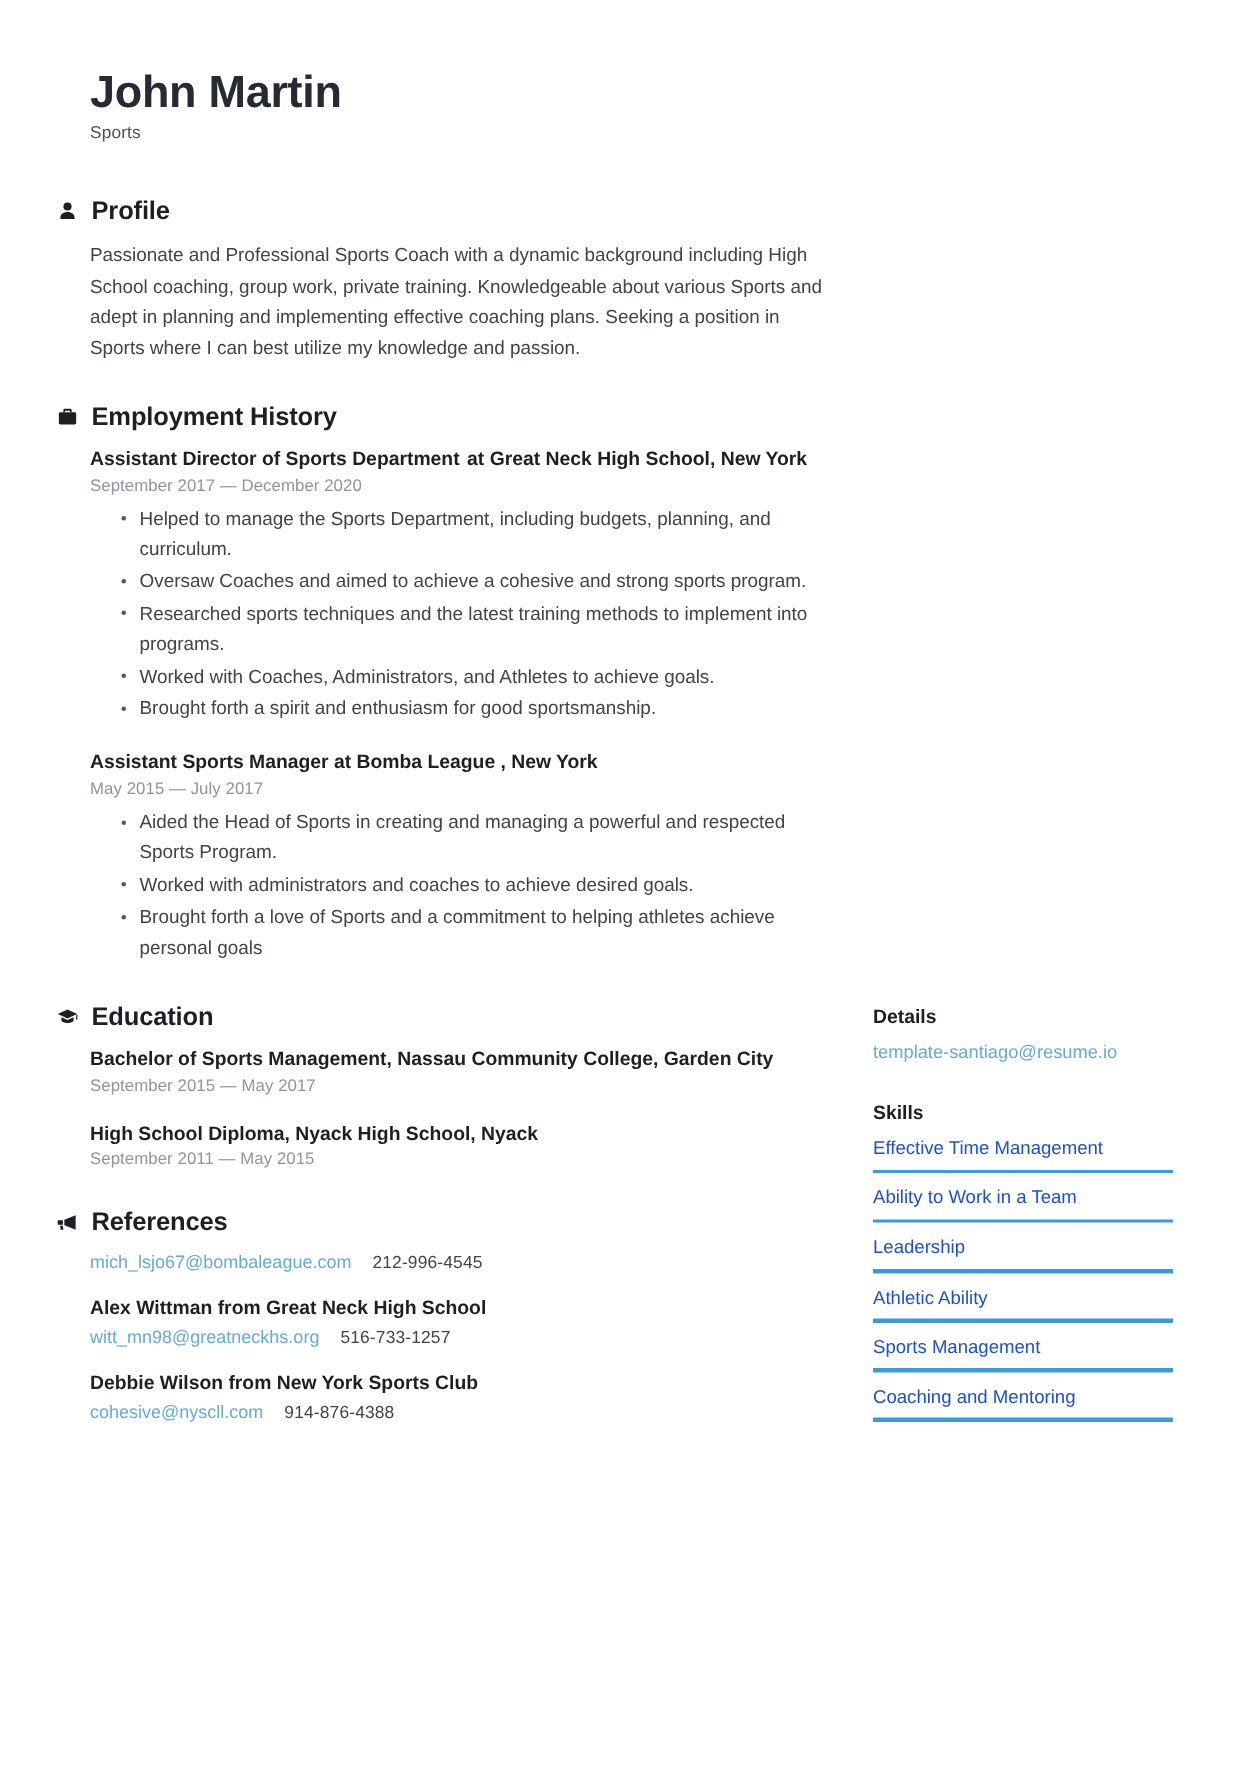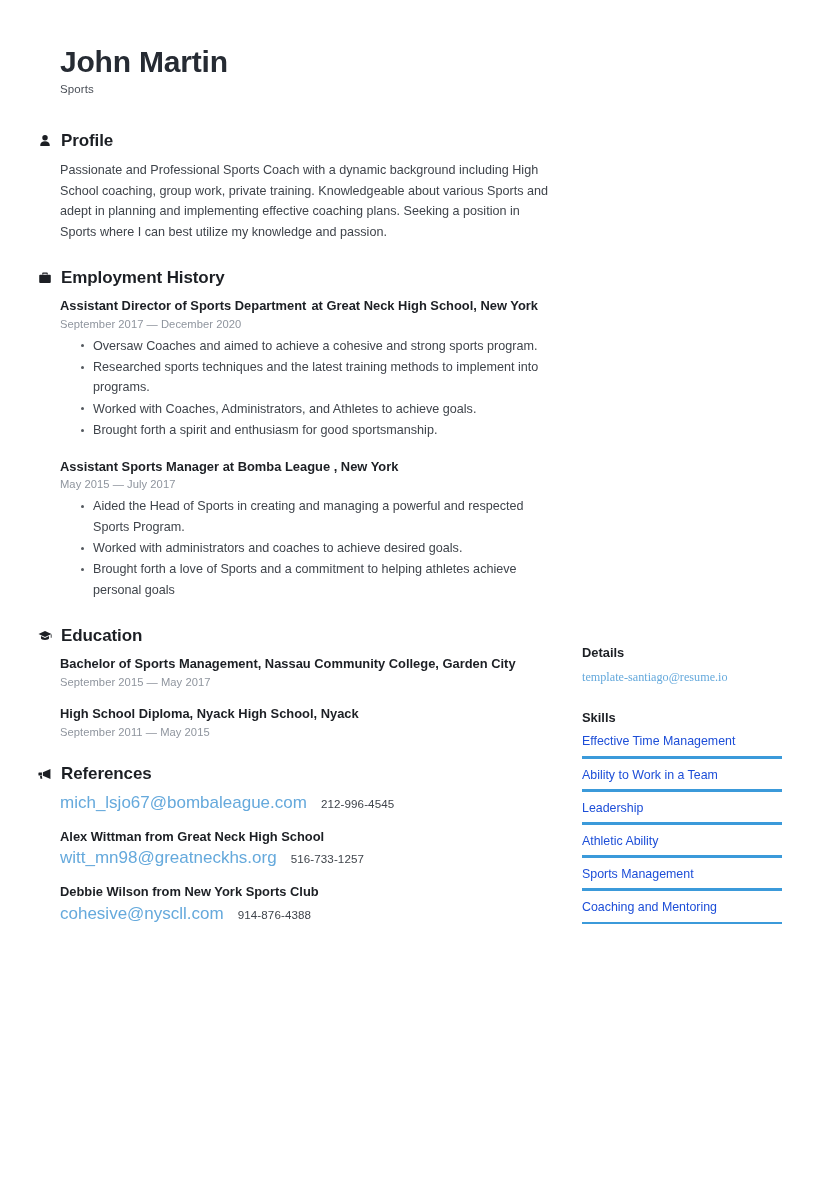--- a/index.html
+++ b/index.html
@@ -145,21 +145,21 @@
   }
 
   .ref-contact {
     margin-top: 2px;
     display: flex;
     align-items: baseline;
     gap: 14px;
   }
 
   .ref-email {
-    font-size: 17px;
+    font-size: 12px;
     color: #65a9dc;
     text-decoration: none;
   }
 
   .ref-phone {
     font-size: 11.6px;
     color: #3f444b;
     letter-spacing: 0.1px;
   }
 
@@ -173,21 +173,20 @@
     color: #1c1f24;
     margin-bottom: 7px;
   }
 
   .side-email {
     font-size: 12.2px;
     color: #65a9dc;
     text-decoration: none;
     word-break: break-word;
     line-height: 1.45;
-    font-family: Liberation Serif, serif;
   }
 
   .skills-list { list-style: none; }
 
   .skill-item { margin-bottom: 7px; }
   .skill-item:last-child { margin-bottom: 0; }
 
   .skill-label {
     font-size: 12.4px;
     color: #1d4ed8;
@@ -244,20 +243,21 @@
           <span class="section-title">Employment History</span>
         </div>
 
         <div class="entry">
           <div class="entry-title">
             <span>Assistant Director of Sports Department</span><span class="at-sep">at</span>
             <span>Great Neck High School, New York</span>
           </div>
           <div class="entry-date">September 2017 — December 2020</div>
           <ul class="bullets">
+            <li>Helped to manage the Sports Department, including budgets, planning, and curriculum.</li>
             <li>Oversaw Coaches and aimed to achieve a cohesive and strong sports program.</li>
             <li>Researched sports techniques and the latest training methods to implement into programs.</li>
             <li>Worked with Coaches, Administrators, and Athletes to achieve goals.</li>
             <li>Brought forth a spirit and enthusiasm for good sportsmanship.</li>
           </ul>
         </div>
 
         <div class="entry">
           <div class="entry-title">
             <span>Assistant Sports Manager</span>

